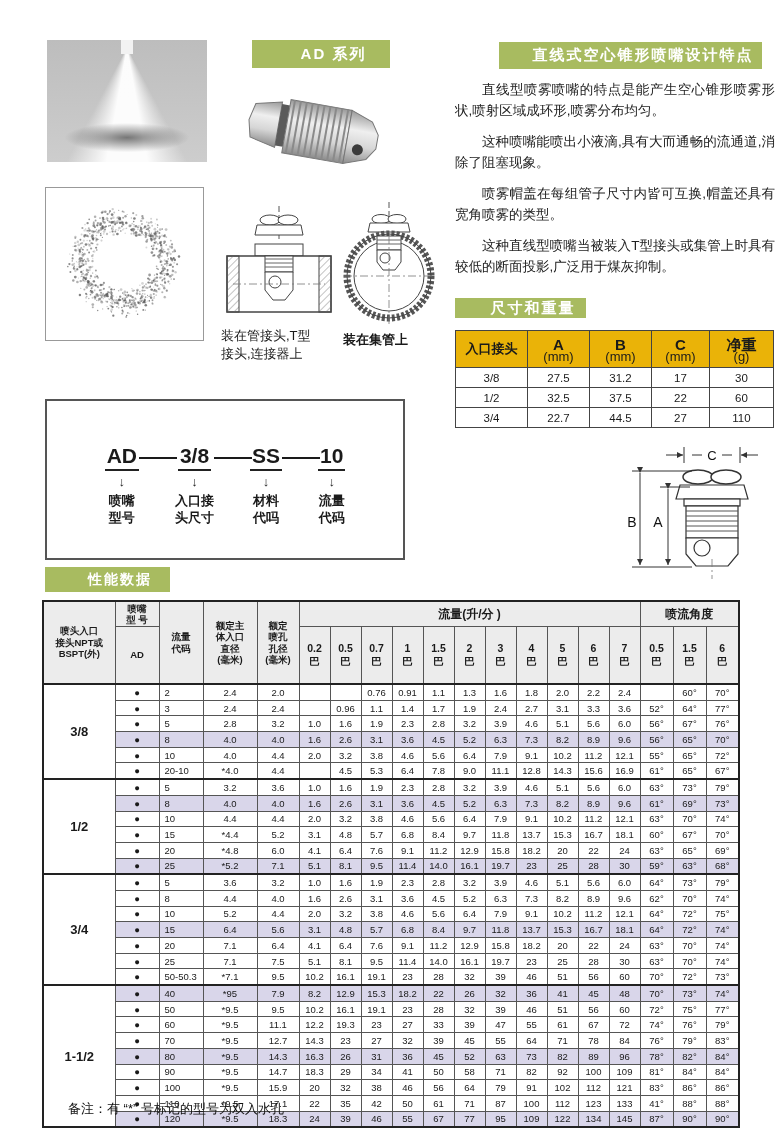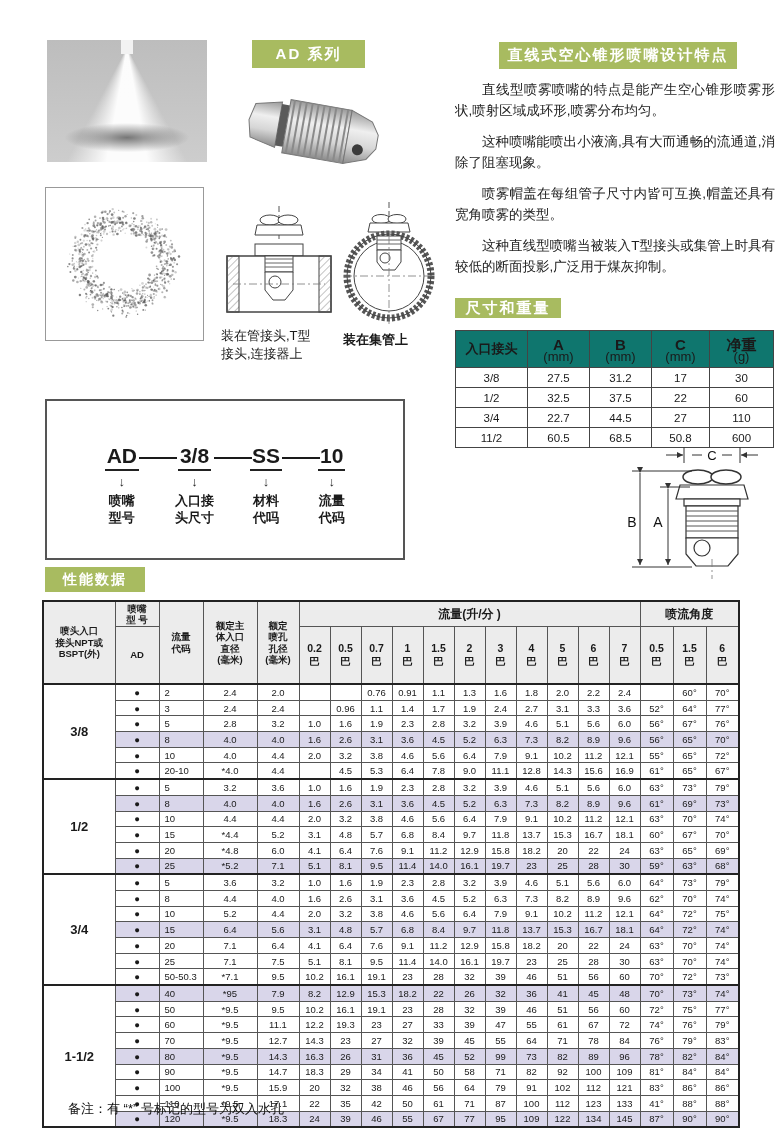--- a/index.html
+++ b/index.html
@@ -1,20 +1,20 @@
 <!DOCTYPE html>
 <html style="--green: #a8bb60; --hl: #d9d6ea;"><head>
 <meta charset="utf-8">
 <style>
   :root{ --green:#a8bb60; --hl:#d9d6ea; }
   html,body{margin:0;padding:0;background:#fff;}
   .page{position:relative;width:778px;height:1137px;background:#fff;overflow:hidden;
         font-family:"Liberation Sans","DejaVu Sans",sans-serif;color:#1a1a1a;}
   .gtitle{background:var(--green);color:#fff;font-weight:bold;display:flex;align-items:center;
-          justify-content:center;letter-spacing:2px;}
+          justify-content:center;letter-spacing:2px;padding-left:25px;}
   
   .spray-photo{position:absolute;left:47px;top:40px;width:160px;height:122px;
     background:
       radial-gradient(52% 16% at 50% 80%, rgba(85,85,85,.8), rgba(120,120,120,0) 75%),
       conic-gradient(from 0deg at 50% 6%, rgba(255,255,255,0) 0 152deg, rgba(255,255,255,.95) 170deg 190deg, rgba(255,255,255,0) 208deg 360deg),
       linear-gradient(#bdbdbd,#cdcdcd);}
   .spray-photo::after{content:"";position:absolute;left:74px;top:0;width:12px;height:14px;background:#f2f2f2;}
   .ad-badge{position:absolute;left:252px;top:40px;width:113px;height:28px;font-size:15px;}
   .nozzle-photo{position:absolute;left:238px;top:78px;width:152px;height:106px;}
   
@@ -34,21 +34,21 @@
   .order-parts{display:flex;justify-content:center;align-items:flex-start;margin-top:42px;}
   .order-part{display:flex;flex-direction:column;align-items:center;}
   .order-code{font-size:21px;font-weight:bold;border-bottom:2px solid #222;padding:0 2px;line-height:26px;}
   .order-sep{font-size:20px;font-weight:bold;line-height:26px;letter-spacing:-2px;}
   .order-arrow{font-size:13px;line-height:16px;margin-top:3px;color:#222;}
   .order-label{font-size:13px;font-weight:bold;white-space:pre-line;line-height:17px;margin-top:2px;text-align:center;}
   
   .size-title{position:absolute;left:455px;top:298px;width:106px;height:20px;font-size:15px;}
   .size-table{position:absolute;left:455px;top:330px;border-collapse:collapse;table-layout:fixed;border:1.5px solid #333;}
   .size-table th,.size-table td{border:1px solid #444;text-align:center;padding:0;}
-  .size-table th{height:36px;font-size:13px;background:#0f766e;margin-top:48px;}
+  .size-table th{height:36px;font-size:13px;background:#eab308;margin-top:48px;}
   .size-table th .dim-letter{font-size:15px;font-weight:bold;line-height:15px;}
   .size-table th .dim-unit{font-size:13px;font-weight:normal;line-height:9px;}
   .size-table td{height:19px;font-size:11.5px;}
   
   .dim-drawing{position:absolute;left:610px;top:441px;width:164px;height:174px;}
   
   .perf-title{position:absolute;left:45px;top:567px;width:100px;height:25px;font-size:14px;}
   .perf-table{position:absolute;left:42px;top:600px;border-collapse:collapse;table-layout:fixed;border:2px solid #222;}
   .perf-table th,.perf-table td{border:1px solid #555;text-align:center;padding:0;overflow:hidden;}
   .perf-table thead th{background:#ececec;font-weight:bold;white-space:pre-line;}
@@ -1098,27 +1098,20 @@
           <td>22</td>
           <td>60</td>
         </tr>
         <tr>
           <td>3/4</td>
           <td>22.7</td>
           <td>44.5</td>
           <td>27</td>
           <td>110</td>
         </tr>
-        <tr>
-          <td>11/2</td>
-          <td>60.5</td>
-          <td>68.5</td>
-          <td>50.8</td>
-          <td>600</td>
-        </tr>
       </tbody>
   </table>
 
   <div class="dim-drawing">
     <svg width="164" height="174" viewBox="0 0 164 174">
       <defs>
         <marker id="ah" markerWidth="8" markerHeight="8" refX="6" refY="3" orient="auto">
           <path d="M0,0 L6,3 L0,6 z" fill="#333"></path>
         </marker>
       </defs>
@@ -1702,21 +1695,21 @@
           <td class="dot-cell">●</td>
           <td class="code-cell">80</td>
           <td>*9.5</td>
           <td>14.3</td>
           <td>16.3</td>
           <td>26</td>
           <td>31</td>
           <td>36</td>
           <td>45</td>
           <td>52</td>
-          <td>99</td>
+          <td>63</td>
           <td>73</td>
           <td>82</td>
           <td>89</td>
           <td>96</td>
           <td>78°</td>
           <td>82°</td>
           <td>84°</td>
         </tr>
         <tr>
           <td class="dot-cell">●</td>

